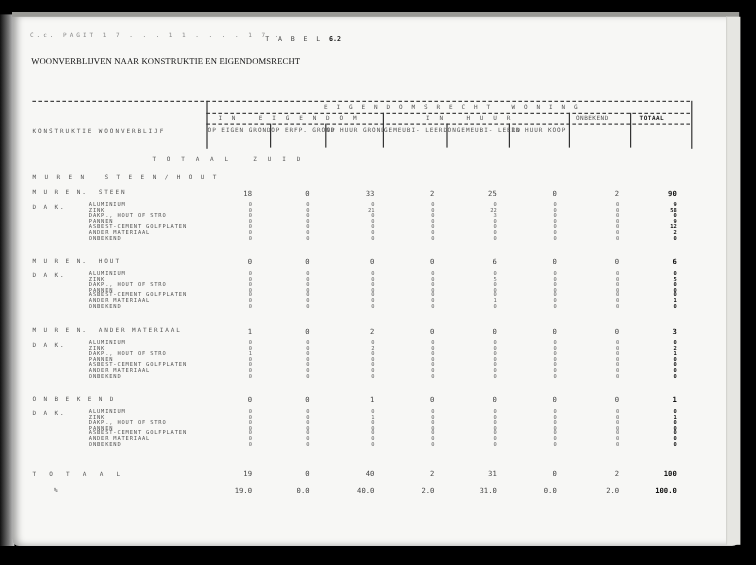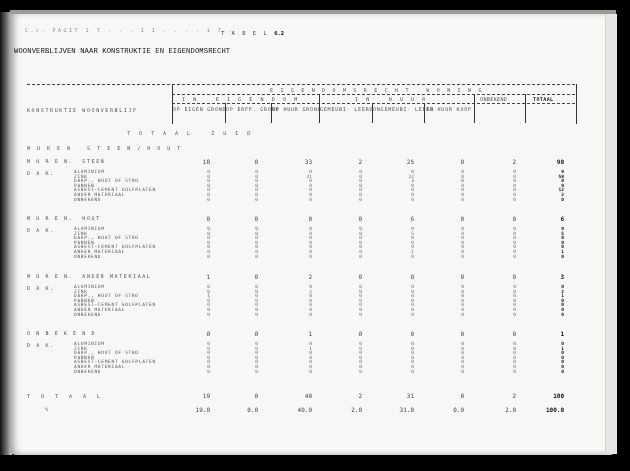--- a/index.html
+++ b/index.html
@@ -4,21 +4,21 @@
 <style>
   html,body{margin:0;padding:0;}
   body{width:630px;height:471px;background:#000;position:relative;overflow:hidden;font-family:"DejaVu Sans Mono",monospace;}
   .page{position:absolute;left:10px;top:12px;width:606px;height:443px;background:#f7f7f5;border-radius:2px 2px 6px 6px;box-shadow:inset 4px 0 6px rgba(0,0,0,.35);}
   .lbind{position:absolute;left:0;top:12px;width:12px;height:443px;background:linear-gradient(90deg,#111,#777 60%,#ccc);}
   .topstrip{position:absolute;left:10px;top:10px;width:606px;height:4px;background:#9a9a96;}
   .rstrip{position:absolute;left:605px;top:14px;width:11px;height:440px;background:#e6e6e2;border-left:1px solid #d4d4d0;}
   .t{position:absolute;color:#555;font-size:5px;letter-spacing:1.6px;white-space:pre;}
   .dark{color:#222;}
   .hdr{position:absolute;font-size:5px;letter-spacing:.8px;color:#555;text-align:center;white-space:pre;line-height:6px;}
-  .title{position:absolute;left:14px;top:47px;font-family:Liberation Mono, monospace;font-size:7.2px;color:#111;letter-spacing:.1px;text-align:right;}
+  .title{position:absolute;left:26px;top:47px;font-family:Liberation Serif, serif;font-size:7.2px;color:#111;letter-spacing:.1px;text-align:right;}
   .tabelno{position:absolute;left:221px;top:30px;font-size:5.5px;letter-spacing:2px;color:#444;}
   .tabelno b{color:#111;letter-spacing:0;}
   .noise{position:absolute;left:25px;top:27px;font-size:5px;letter-spacing:2.5px;color:#888;}
   .dash{position:absolute;height:0;border-top:1px dashed #444;}
   .vbar{position:absolute;width:0;border-left:1px solid #333;}
   .num{position:absolute;font-size:6px;color:#444;text-align:right;width:22px;}
   .sub{position:absolute;font-size:4.5px;color:#666;text-align:right;width:22px;line-height:4.6px;white-space:pre;}
   .bold{color:#111;font-weight:bold;}
   .subl{position:absolute;font-size:4.5px;line-height:4.6px;color:#555;letter-spacing:.7px;white-space:pre;}
 </style>

